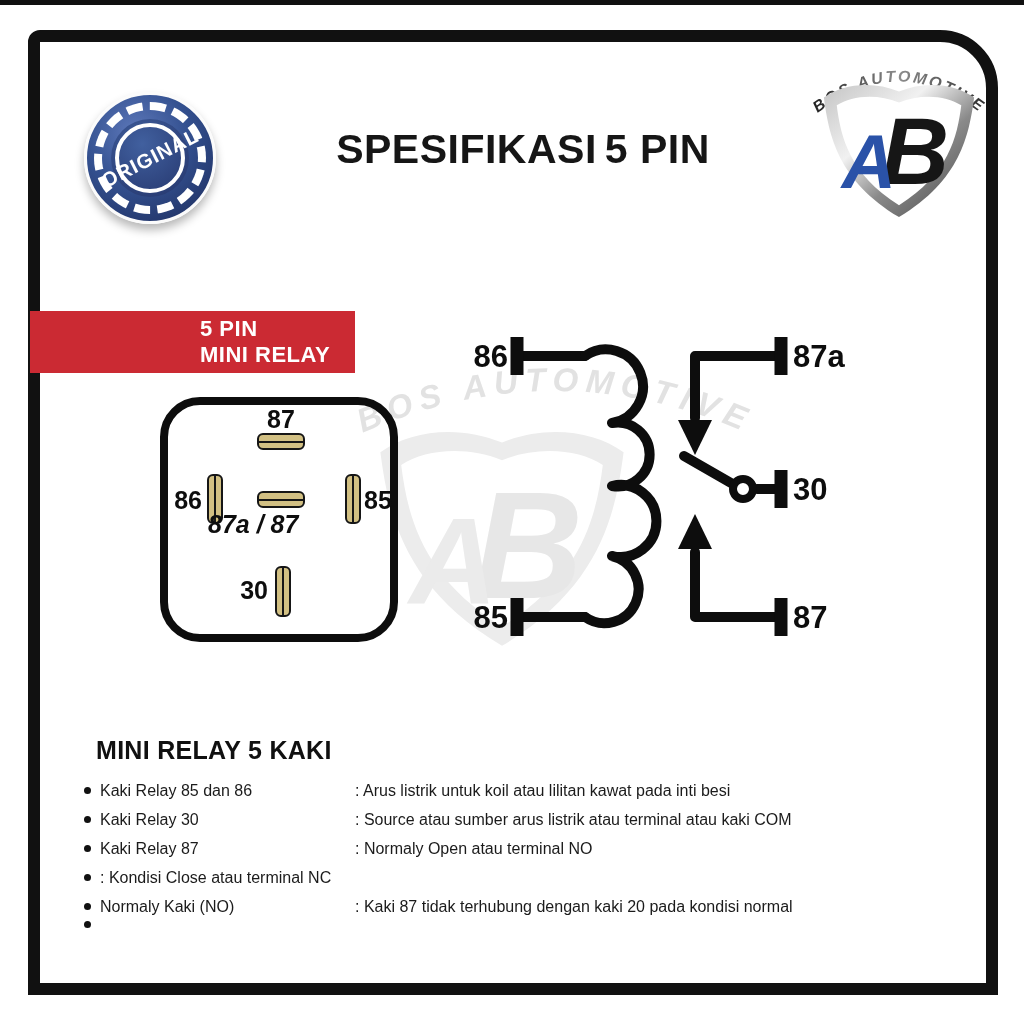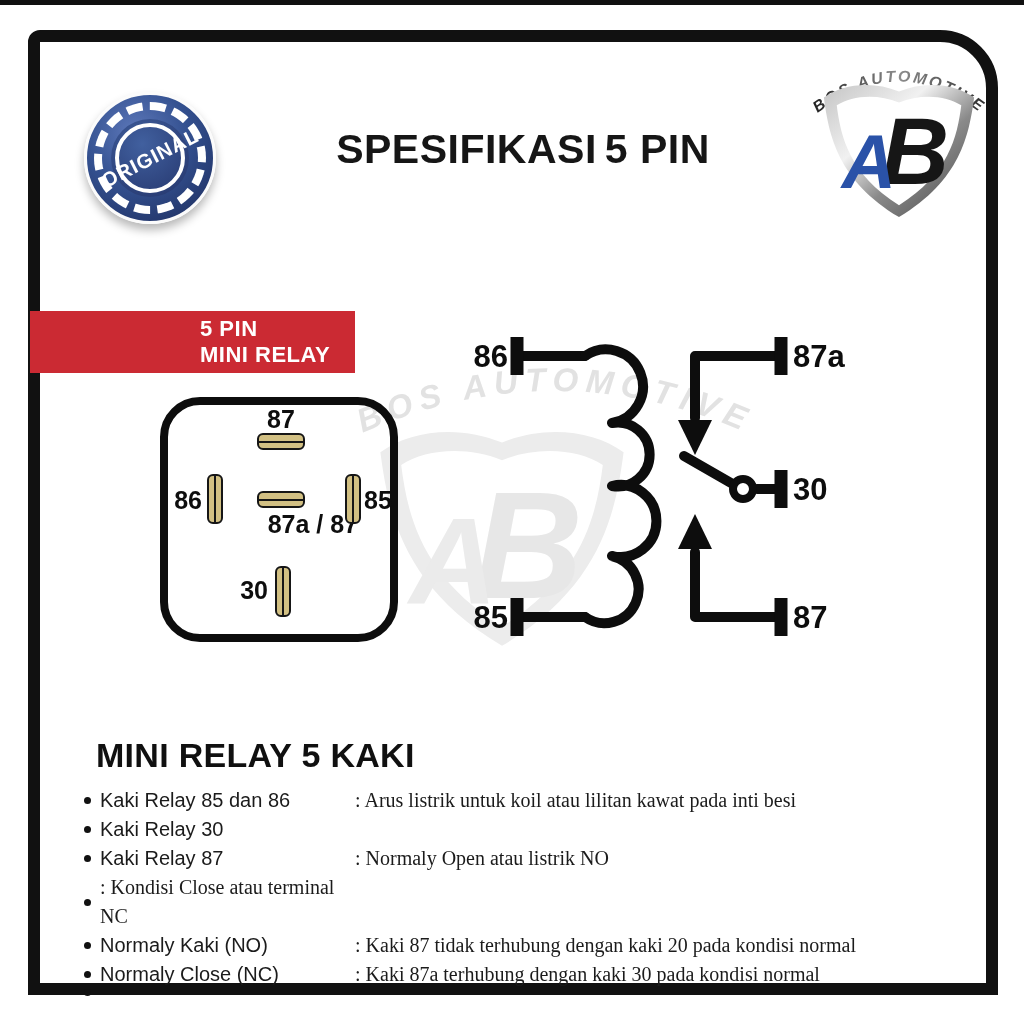--- a/index.html
+++ b/index.html
@@ -49,26 +49,26 @@
   .pin.h::after{content:"";position:absolute;left:-1px;right:-1px;top:50%;margin-top:-1px;height:2px;background:#161616;}
   .pin.v::after{content:"";position:absolute;top:-1px;bottom:-1px;left:50%;margin-left:-1px;width:2px;background:#161616;}
   .pin-label{position:absolute;font-weight:800;font-size:25px;color:#0e0e0e;line-height:1;}
 
   
   .schematic{position:absolute;left:440px;top:315px;z-index:3;}
   .schematic text{font-family:"Liberation Sans",sans-serif;font-weight:800;fill:#0d0d0d;font-size:31px;}
 
   
   .legend{position:absolute;left:74px;top:736px;width:910px;z-index:3;}
-  .legend h2{margin:0 0 11px 22px;font-size:34px;font-weight:800;color:#101010;letter-spacing:.3px;}
+  .legend h2{margin:0 0 11px 22px;font-size:25px;font-weight:800;color:#101010;letter-spacing:.3px;}
   .legend .row{display:grid;grid-template-columns:26px 255px 1fr;align-items:center;
-               font-size:20px;line-height:29px;color:#1b1b1b;}
+               font-size:16px;line-height:29px;color:#1b1b1b;}
   .legend .dot{width:7px;height:7px;border-radius:50%;background:#111;justify-self:center;}
   .legend .term{font-weight:500;}
-  .legend .desc{font-weight:500;font-family:Liberation Serif, serif;}
+  .legend .desc{font-weight:500;}
 </style>
 </head>
 <body>
 
 <div class="canvas">
 
   <div class="top-strip"></div>
   <div class="frame"></div>
 
   <svg class="watermark" width="450" height="330" viewBox="0 0 450 330">
@@ -129,21 +129,21 @@
   </div>
 
   <div class="relay">
     <span class="pin-label" style="left:89px;top:2px;width:48px;text-align:center;">87</span>
     <div class="pin h" style="left:89px;top:28px;width:48px;height:17px;"></div>
 
     <span class="pin-label" style="left:0px;top:83px;width:34px;text-align:right;">86</span>
     <div class="pin v" style="left:39px;top:69px;width:16px;height:50px;"></div>
 
     <div class="pin h" style="left:89px;top:86px;width:48px;height:17px;"></div>
-    <span class="pin-label" style="left:40px;top:107px;width:150px;text-align:right;">87a / 87</span>
+    <span class="pin-label" style="left:40px;top:107px;width:150px;text-align:left;font-style:italic;">87a / 87</span>
 
     <div class="pin v" style="left:177px;top:69px;width:16px;height:50px;"></div>
     <span class="pin-label" style="left:196px;top:83px;width:40px;">85</span>
 
     <span class="pin-label" style="left:58px;top:173px;width:42px;text-align:right;">30</span>
     <div class="pin v" style="left:107px;top:161px;width:16px;height:51px;"></div>
   </div>
 
   <svg class="schematic" width="445" height="355" viewBox="440 315 445 355">
     <g stroke="#0d0d0d" stroke-width="10" fill="none" stroke-linecap="round" stroke-linejoin="round">
@@ -176,38 +176,34 @@
     <h2>MINI RELAY 5 KAKI</h2>
 
     <div class="row">
       <span class="dot"></span>
       <span class="term">Kaki Relay 85 dan 86</span>
       <span class="desc">: Arus listrik untuk koil atau lilitan kawat pada inti besi</span>
     </div>
     <div class="row">
       <span class="dot"></span>
       <span class="term">Kaki Relay 30</span>
+      <span class="desc">: Source atau sumber arus listrik atau terminal atau kaki COM</span>
     </div>
     <div class="row">
       <span class="dot"></span>
       <span class="term">Kaki Relay 87</span>
-      <span class="desc">: Normaly Open atau listrik NO</span>
+      <span class="desc">: Normaly Open atau terminal NO</span>
     </div>
     <div class="row">
       <span class="dot"></span>
       <span class="desc">: Kondisi Close atau terminal NC</span>
     </div>
     <div class="row">
       <span class="dot"></span>
       <span class="term">Normaly Kaki (NO)</span>
       <span class="desc">: Kaki 87 tidak terhubung dengan kaki 20 pada kondisi normal</span>
     </div>
     <div class="row">
       <span class="dot"></span>
-      <span class="term">Normaly Close (NC)</span>
-      <span class="desc">: Kaki 87a terhubung dengan kaki 30 pada kondisi normal</span>
-    </div>
-    <div class="row">
-      <span class="dot"></span>
     </div>
   </section>
 
 </div>
 
 </body></html>

